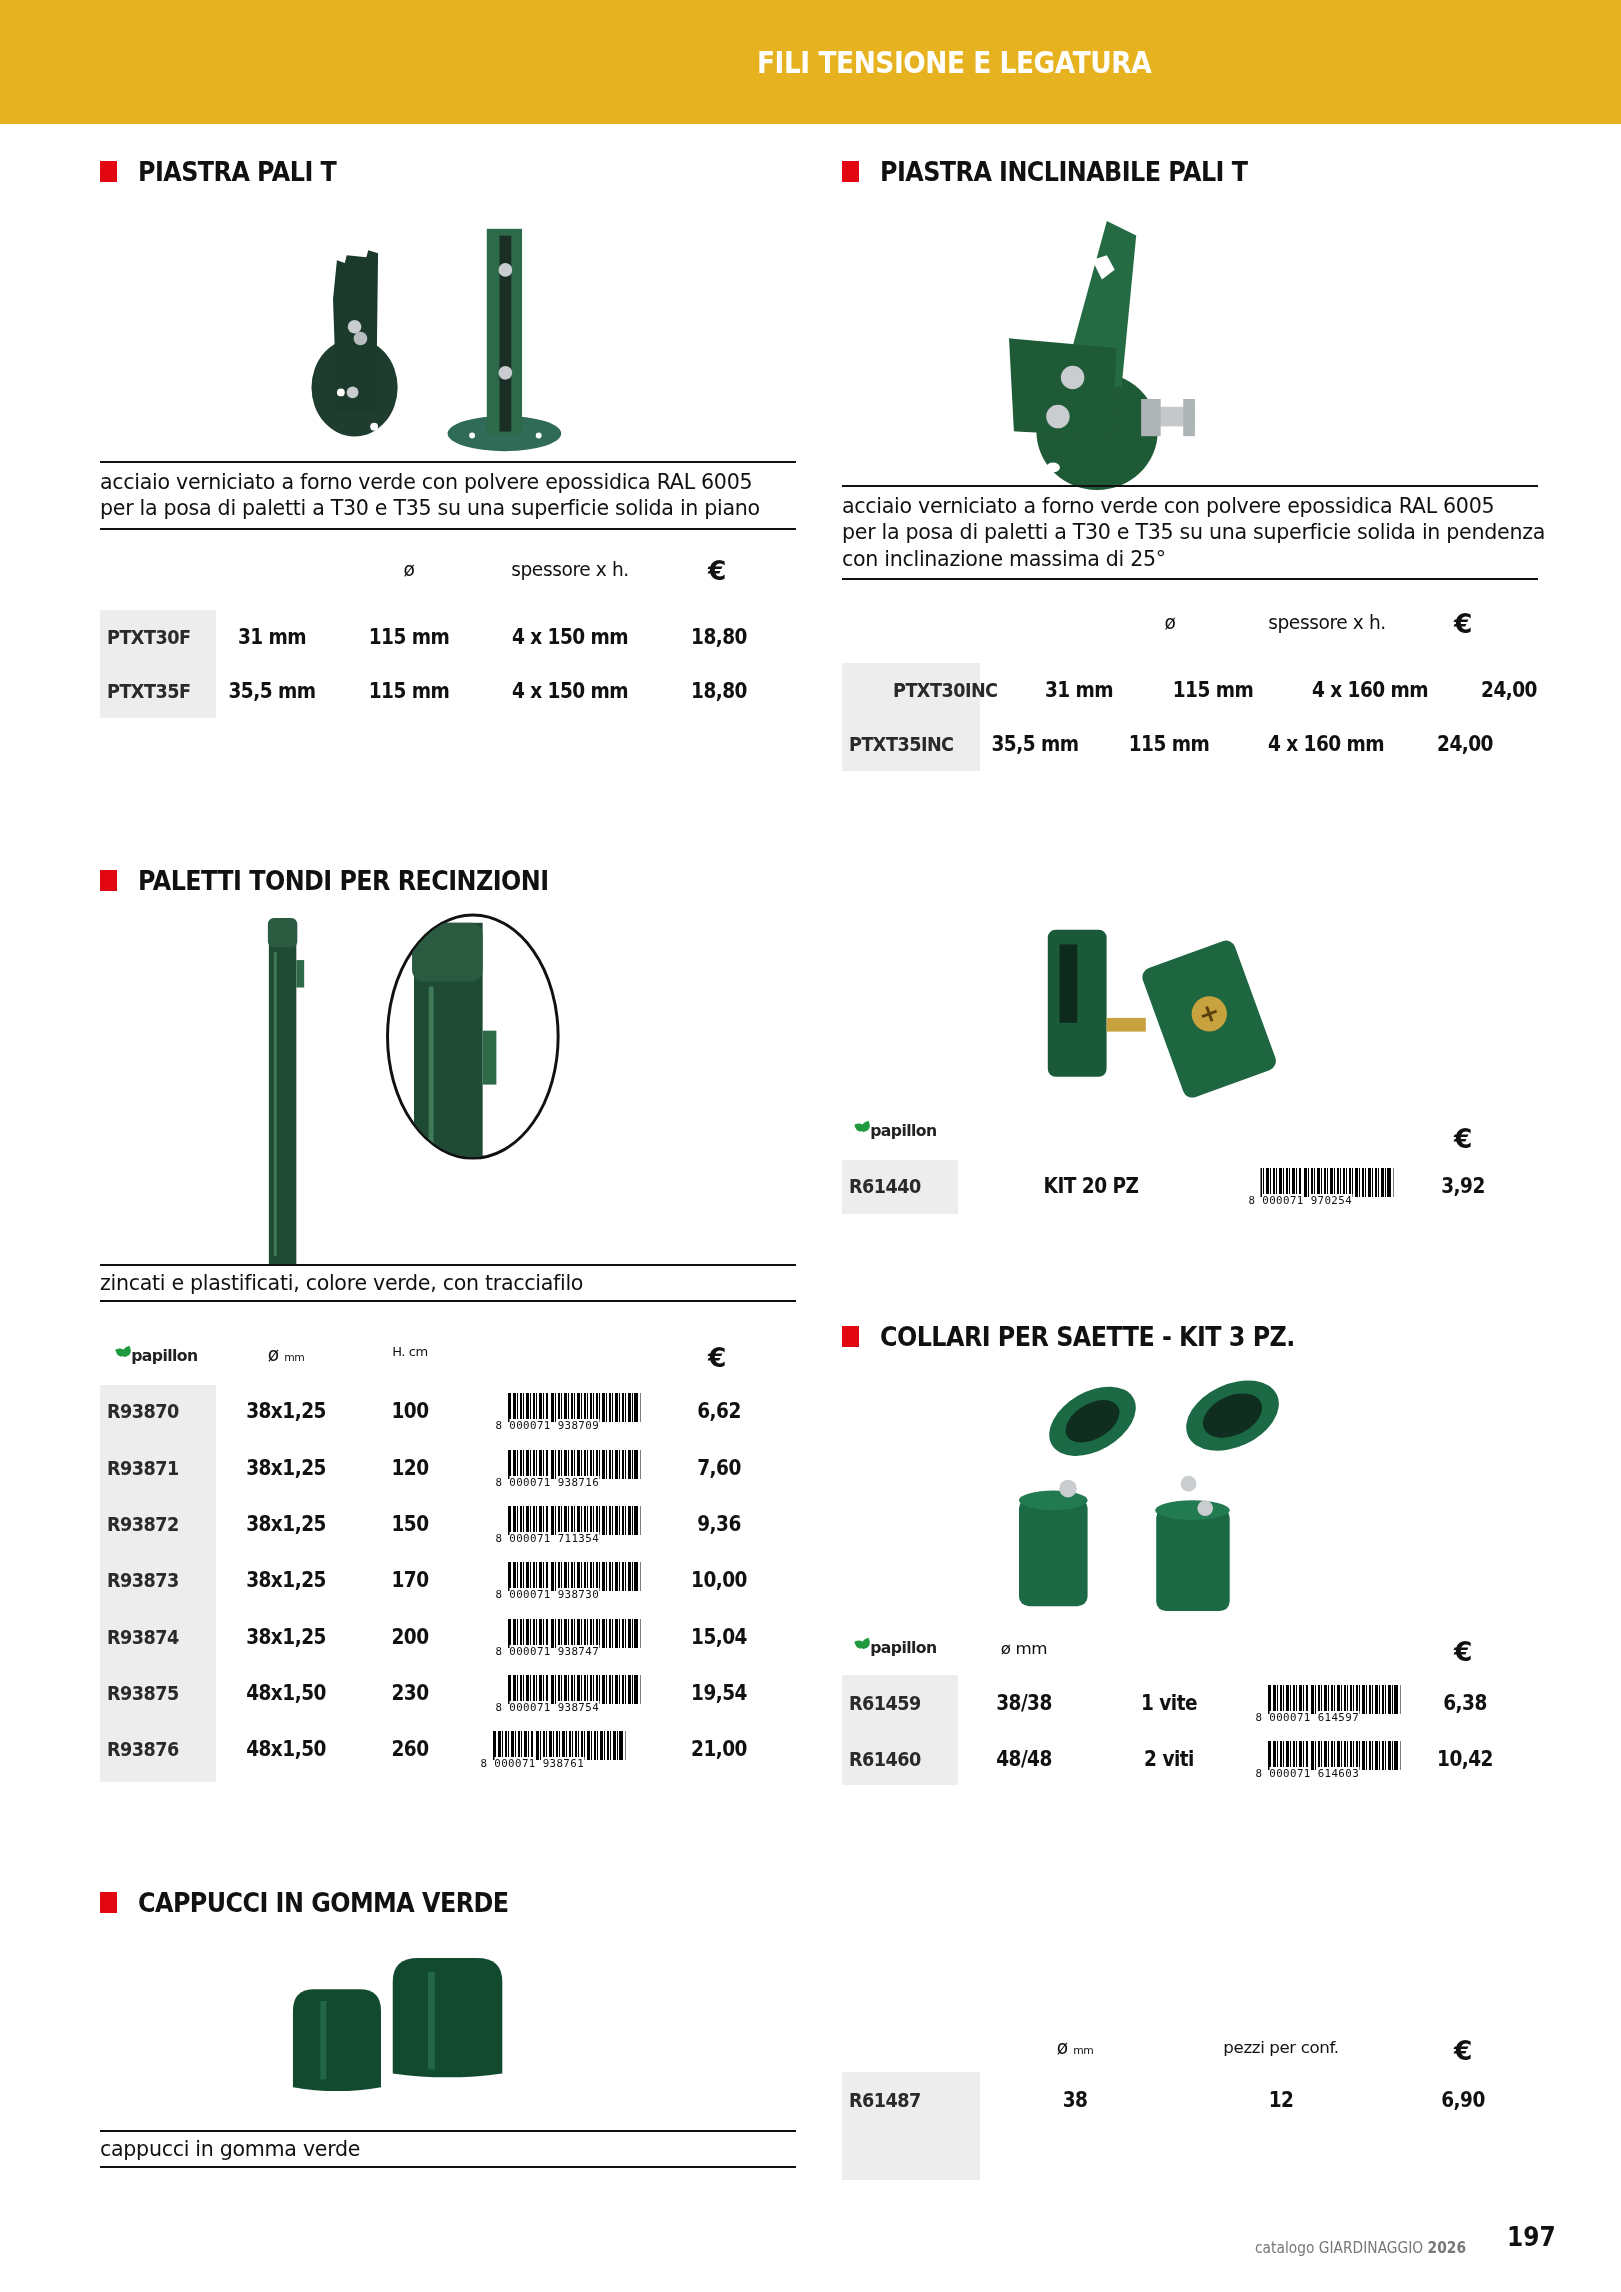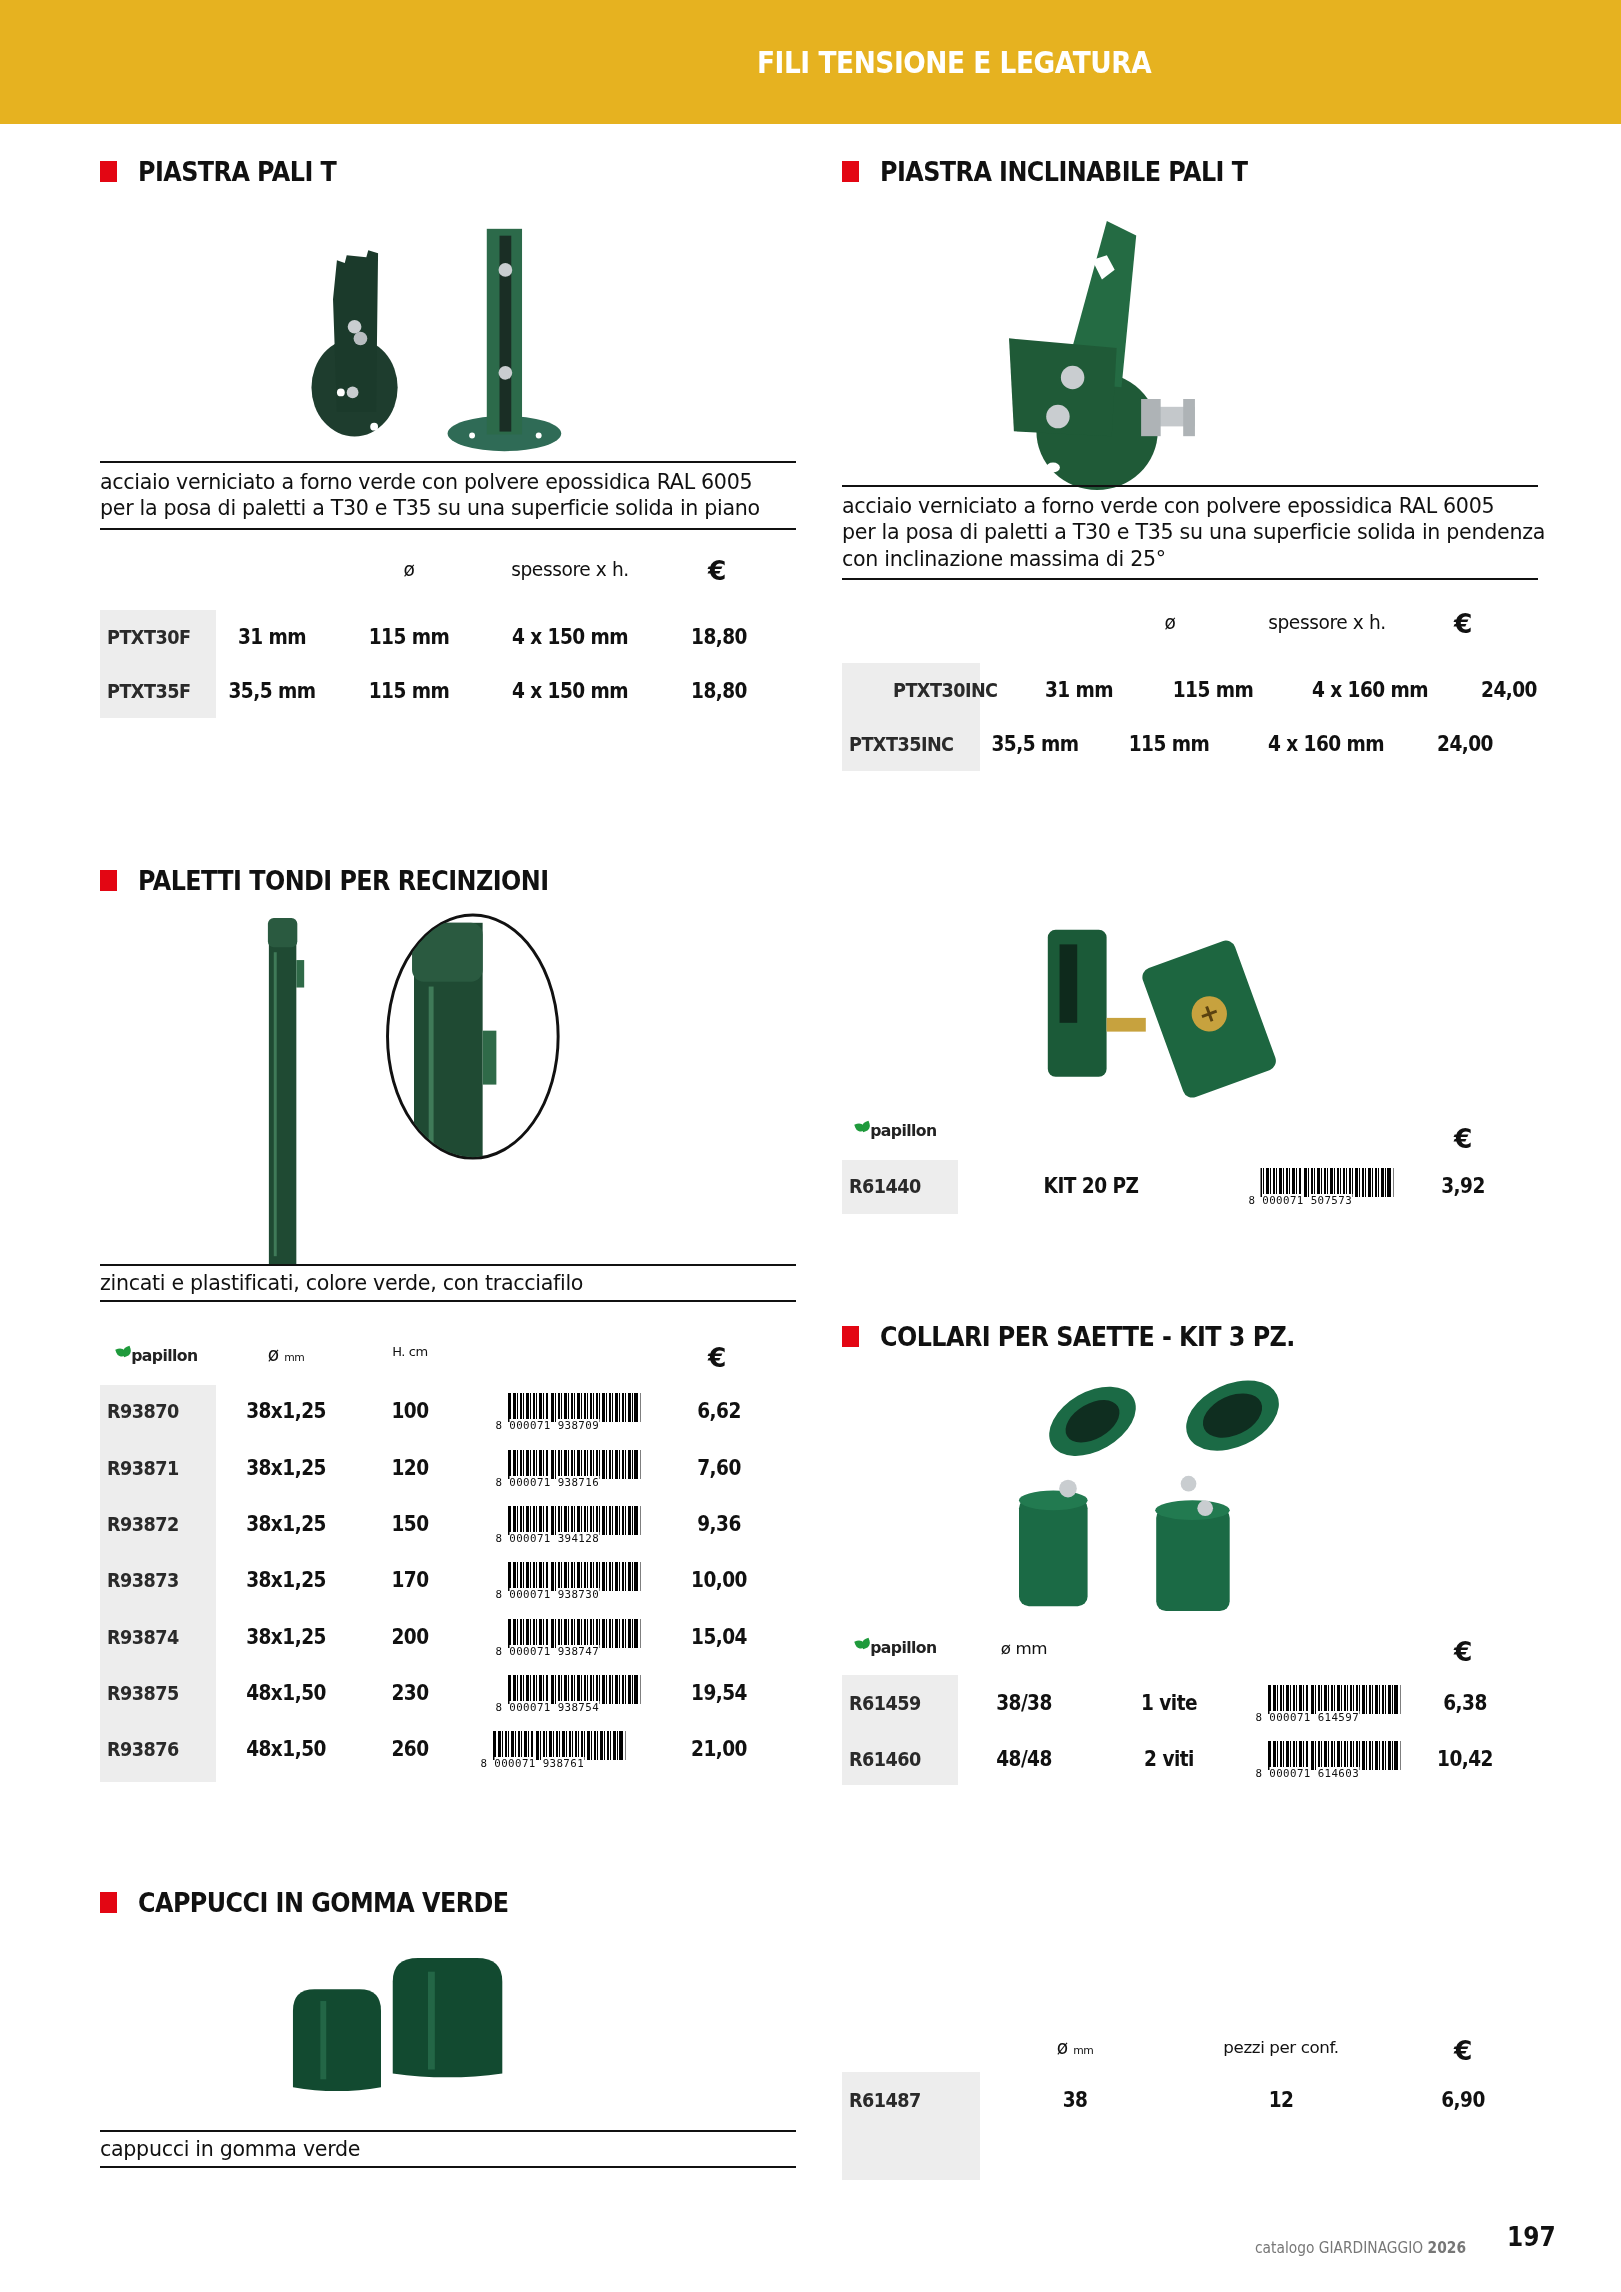--- a/index.html
+++ b/index.html
@@ -196,21 +196,21 @@
             <div class="digits"><b>8</b> <b>000071</b> <b>938716</b></div>
           </div>
           <div class="cell" style="left:619px;">7,60</div>
         </div>
         <div class="row" style="top: 154px;">
           <div class="cell code" style="left:6.9px;">R93872</div>
           <div class="cell" style="left:186px;">38x1,25</div>
           <div class="cell" style="left:310px;">150</div>
           <div class="barcode" style="left:469px;">
             <div class="bars"></div>
-            <div class="digits"><b>8</b> <b>000071</b> <b>394128</b></div>
+            <div class="digits"><b>8</b> <b>000071</b> <b>711354</b></div>
           </div>
           <div class="cell" style="left:619px;">9,36</div>
         </div>
         <div class="row" style="top: 210px;">
           <div class="cell code" style="left:6.9px;">R93873</div>
           <div class="cell" style="left:186px;">38x1,25</div>
           <div class="cell" style="left:310px;">170</div>
           <div class="barcode" style="left:469px;">
             <div class="bars"></div>
             <div class="digits"><b>8</b> <b>000071</b> <b>938730</b></div>
@@ -267,21 +267,21 @@
       <span class="leaf"></span>
       <span class="bname">papillon</span>
     </div>
     <div class="hdr euro" style="left:621px; top:2px;">€</div>
     <div class="codebg" style="top:39px; width:116px; height:54px;"></div>
     <div class="row" style="top:41px;">
       <div class="cell code" style="left:6.9px;">R61440</div>
       <div class="cell" style="left:249px;">KIT 20 PZ</div>
       <div class="barcode" style="left:480px;">
         <div class="bars"></div>
-        <div class="digits"><b>8</b> <b>000071</b> <b>507573</b></div>
+        <div class="digits"><b>8</b> <b>000071</b> <b>970254</b></div>
       </div>
       <div class="cell" style="left:621px;">3,92</div>
     </div>
   </div>
 </div>
 
 <div class="section" style="left:842px; top:1322px; width:696px; height:490px;">
   <div class="sec-head">
     <span class="mark"></span>
     <span class="htext">COLLARI PER SAETTE - KIT 3 PZ.</span>

